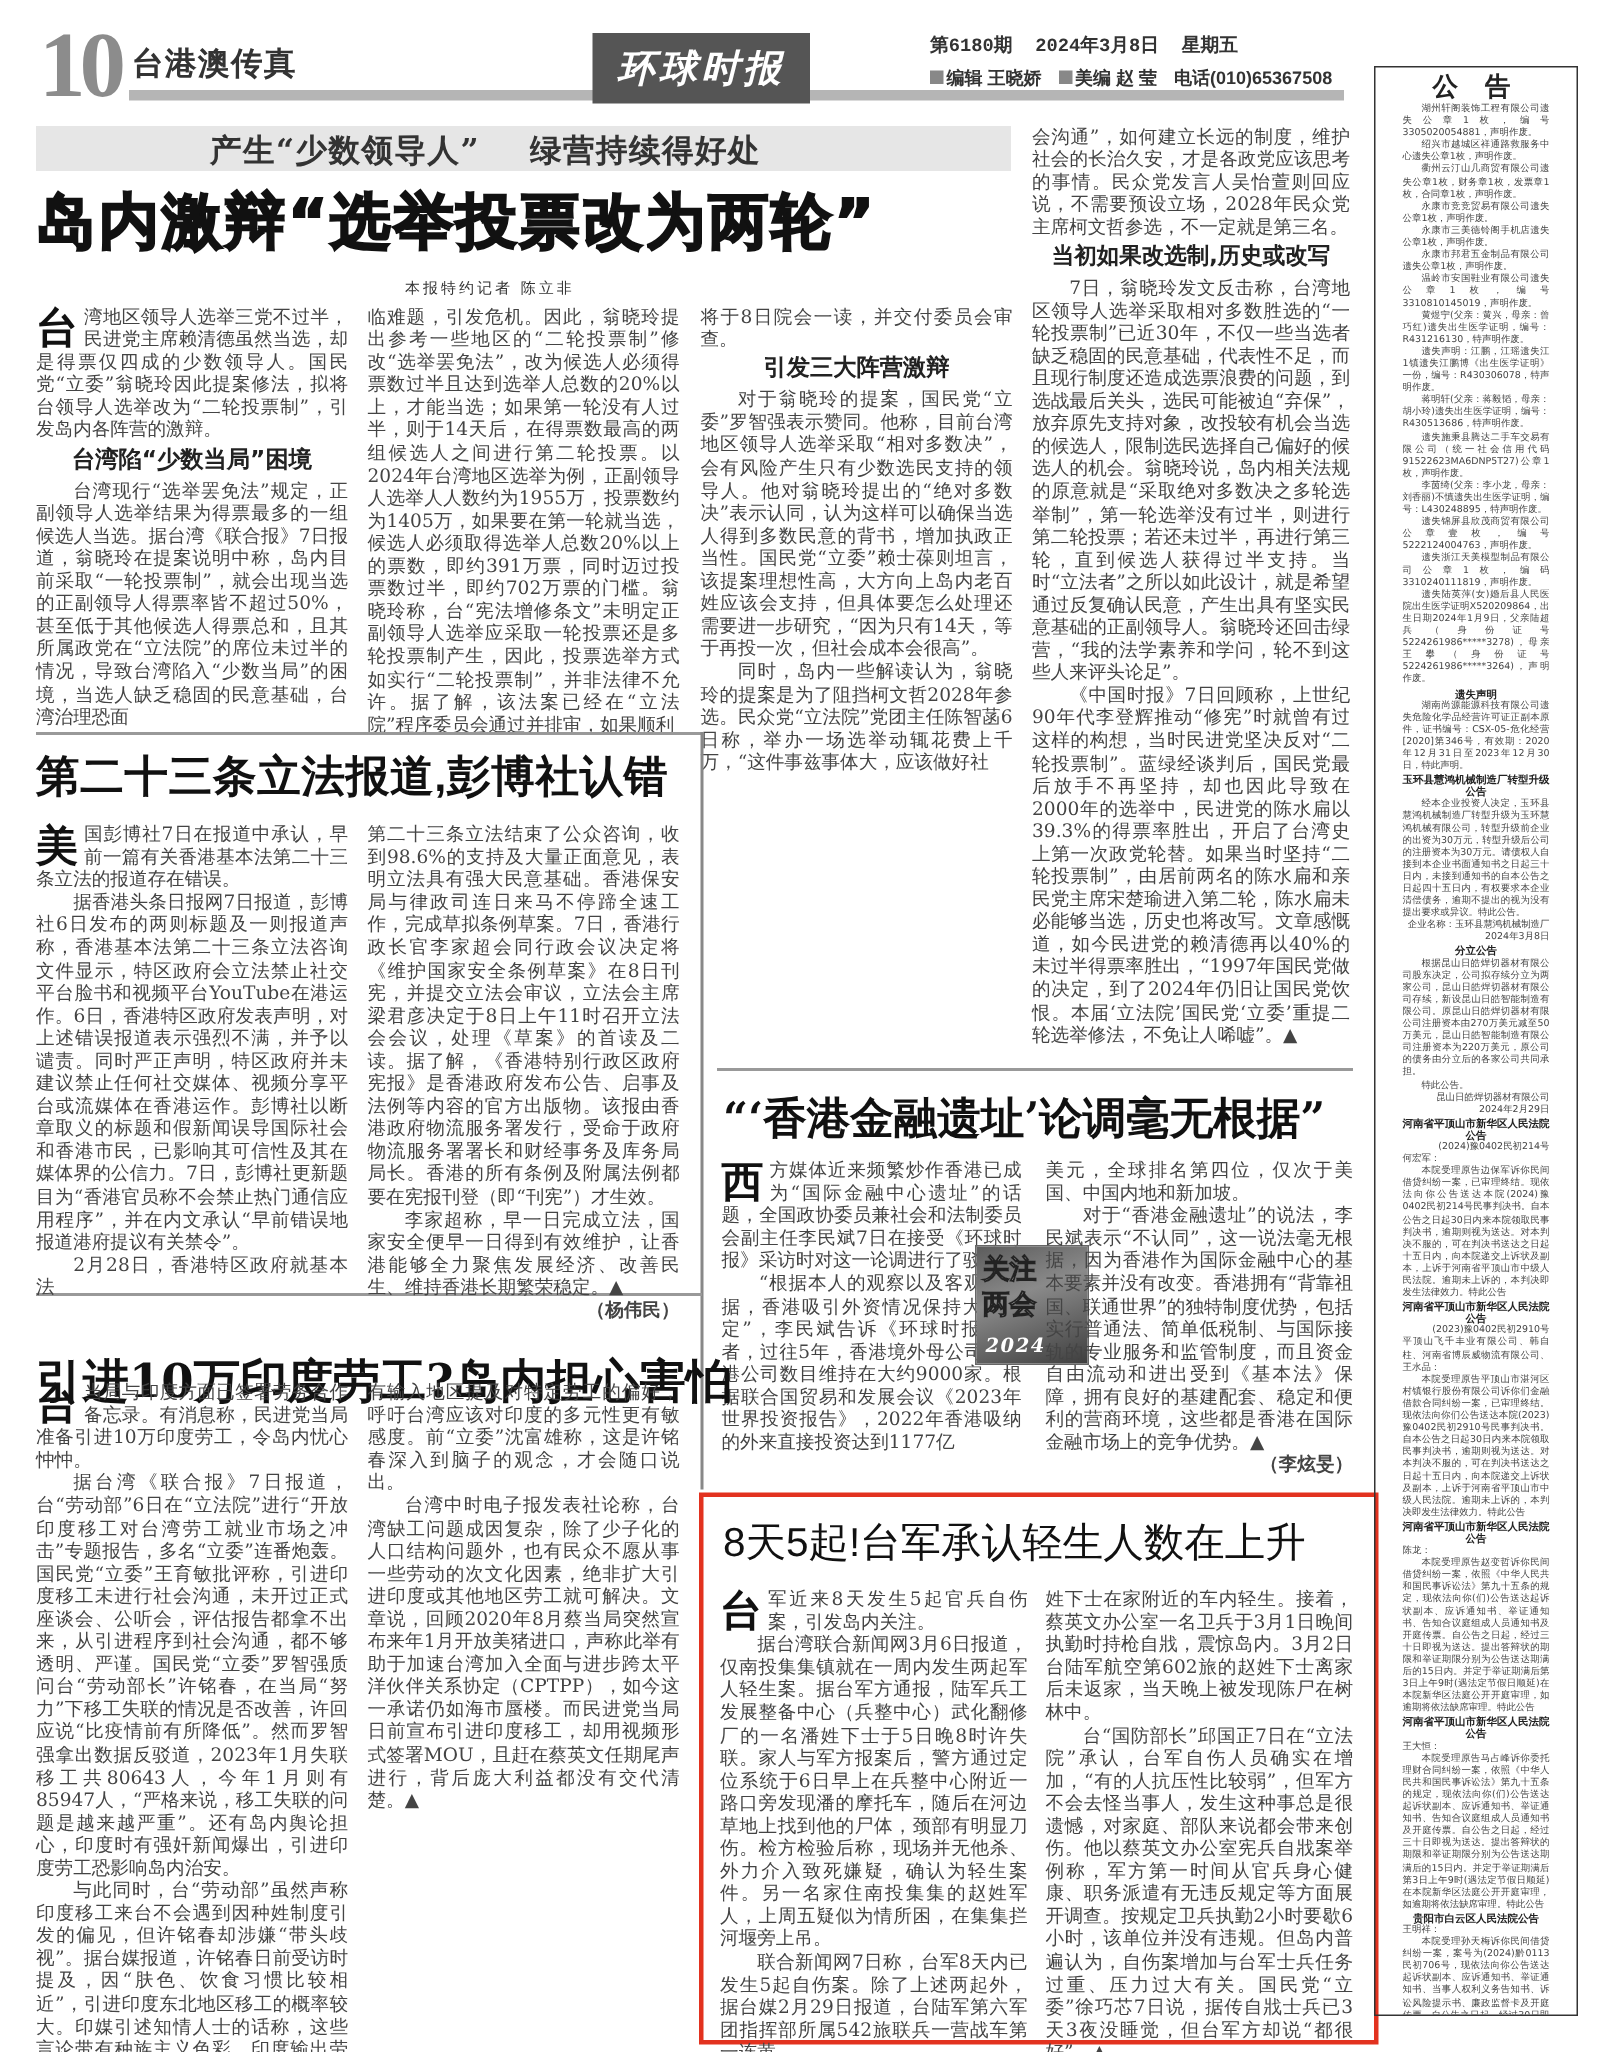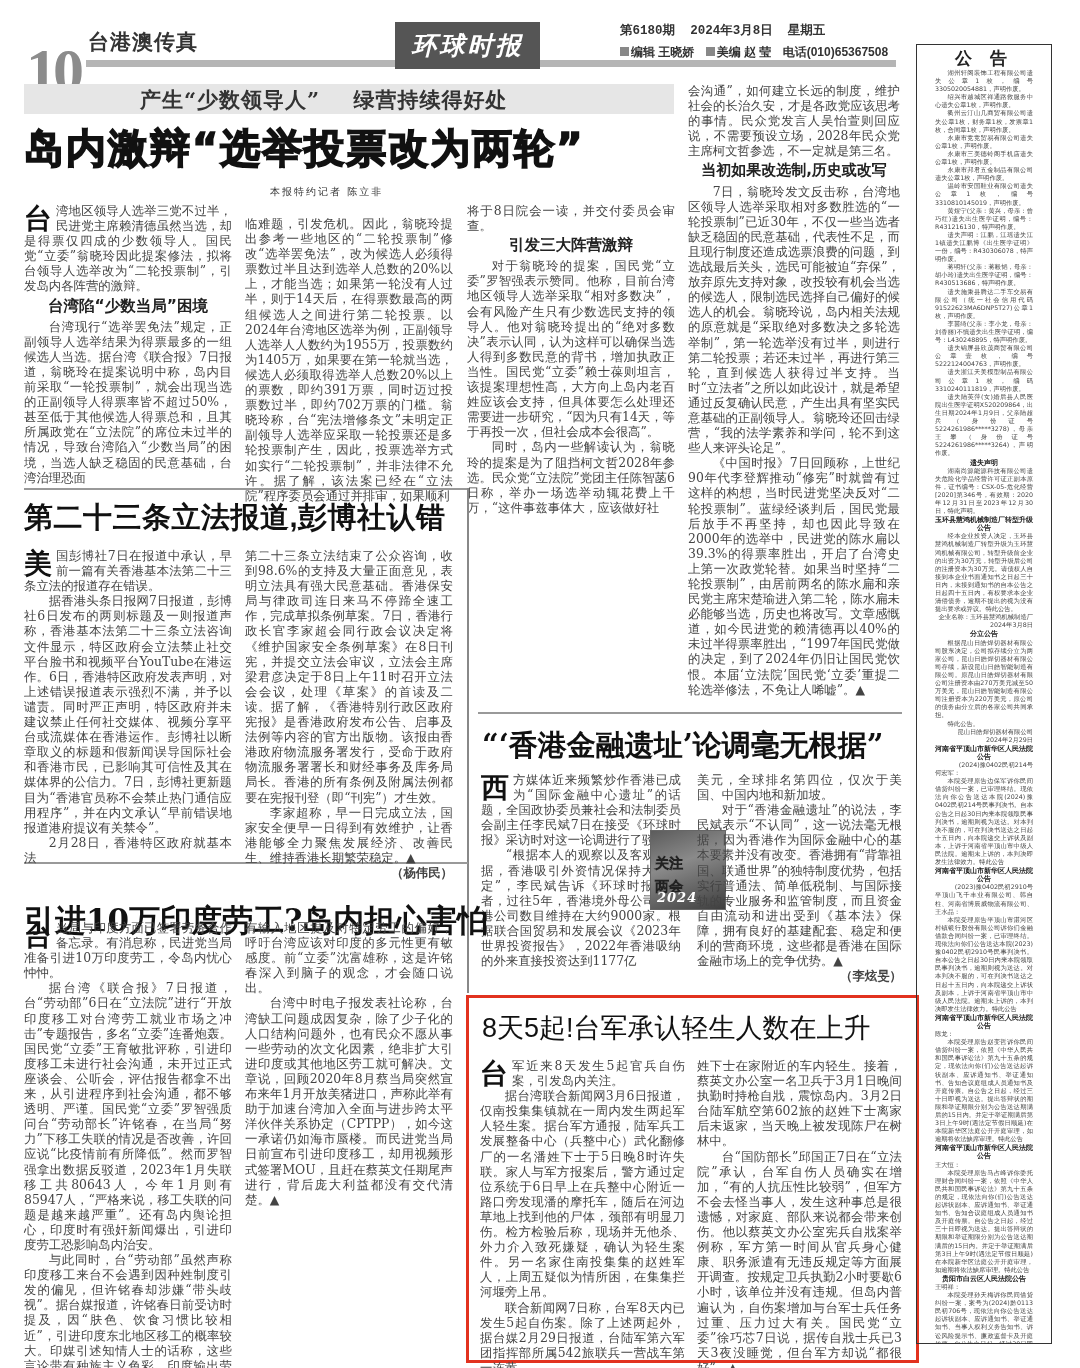--- a/index.html
+++ b/index.html
@@ -2,21 +2,21 @@
 <html><head>
 <meta charset="utf-8">
 <style>
   * { box-sizing: border-box; margin: 0; padding: 0; }
   html, body { width: 1080px; height: 1368px; background: #ffffff; overflow: hidden; }
   body { position: relative; font-family: "DejaVu Serif", "Liberation Serif", serif; color: #3a3a3a; }
 
   .abs { position: absolute; }
 
   
-  .page-num { left: 26px; top: 16px; font-family: "Liberation Serif", serif; font-weight: bold; font-size: 62px; line-height: 56px; color: #8c8c8c; letter-spacing: -4px; margin-top: 26px; }
+  .page-num { left: 26px; top: 16px; font-family: "Liberation Serif", serif; font-weight: bold; font-size: 62px; line-height: 56px; color: #8c8c8c; letter-spacing: -4px; }
   .section-name { left: 88px; top: 28px; font-family: "DejaVu Serif", serif; font-weight: bold; font-size: 21px; color: #333; letter-spacing: 1px; }
   .header-rule { left: 86px; top: 60px; width: 810px; height: 7px; background: #b5b5b5; }
   .logo-box { left: 395px; top: 22px; width: 145px; height: 47px; background: #555555; color: #ffffff; font-family: "DejaVu Serif", serif; font-size: 25px; font-style: italic; font-weight: bold; display: flex; align-items: center; justify-content: center; letter-spacing: 3px; }
   .issue-line { left: 620px; top: 22px; font-size: 12.5px; font-weight: bold; color: #333; font-family: "Liberation Serif", serif; }
   .issue-line span { margin-right: 12px; font-family: Liberation Mono, monospace; }
   .credit-line { left: 620px; top: 44px; font-size: 12px; font-family: "Liberation Sans", sans-serif; color: #333; font-weight: bold; }
   .credit-line .sq { display: inline-block; width: 9px; height: 9px; background: #888; margin-right: 2px; vertical-align: 0; }
   .credit-line span { margin-right: 8px; }
 
   
@@ -33,21 +33,21 @@
   .signature { text-align: right; font-weight: bold; }
 
   .hline { height: 2px; background: #999; }
   .vline { width: 2px; background: #888; }
 
   
   .h-sans { font-family: Liberation Sans, sans-serif; font-weight: bold; color: #111; white-space: nowrap; }
   .h-serif { font-family: "DejaVu Serif", serif; font-weight: bold; color: #111; white-space: nowrap; }
 
   .badge-img { position: absolute; width: 76px; height: 80px; background: linear-gradient(160deg, #5c5c5c 0%, #8a8a8a 40%, #3e3e3e 100%); border: 1px solid #666; }
-  .badge-img .b1 { position: absolute; left: 4px; top: 4px; font-family: "DejaVu Sans", sans-serif; font-weight: bold; font-size: 14px; line-height: 23px; color: #fff; margin-top: 17px; -webkit-text-stroke: 0.6px #222; }
+  .badge-img .b1 { position: absolute; left: 4px; top: 4px; font-family: "DejaVu Sans", sans-serif; font-weight: bold; font-size: 18px; line-height: 23px; color: #fff; -webkit-text-stroke: 0.6px #222; }
   .badge-img .b2 { position: absolute; left: 6px; bottom: 4px; font-size: 13px; font-style: italic; font-weight: bold; color: #fff; letter-spacing: 1px; }
 
   
   .highlight-box { left: 466px; top: 995px; width: 453px; height: 368px; border: 3px solid #e2321f; }
 
   
   .notice-box { left: 916px; top: 44px; width: 136px; height: 1300px; border: 1.5px solid #333; padding: 2px 18px; overflow: hidden; }
   .notice-title { font-family: "DejaVu Sans", sans-serif; font-size: 17px; font-weight: bold; text-align: center; color: #222; letter-spacing: 6px; line-height: 22px; }
   .notice-body { font-size: 6.3px; line-height: 8.1px; color: #444; text-align: justify; font-family: "DejaVu Sans", sans-serif; }
   .notice-body p { text-indent: 2em; }
@@ -76,21 +76,21 @@
 <div class="abs kicker-band"></div>
 <div class="abs kicker">产生“少数领导人”    绿营持续得好处</div>
 <div class="abs lead-headline">岛内激辩“选举投票改为两轮”</div>
 <div class="abs byline">本报特约记者 陈立非</div>
 
 <div class="abs col-text" style="left:24px; top:203px; width:208px;">
   <p class="noind"><span class="dropcap">台</span><span>湾地区领导人选举三党不过半，民进党主席赖清德虽然当选，却是得票仅四成的少数领导人。国民党“立委”翁晓玲因此提案修法，拟将台领导人选举改为“二轮投票制”，引发岛内各阵营的激辩。</span></p>
   <div class="subhead">台湾陷“少数当局”困境</div>
   <p>台湾现行“选举罢免法”规定，正副领导人选举结果为得票最多的一组候选人当选。据台湾《联合报》7日报道，翁晓玲在提案说明中称，岛内目前采取“一轮投票制”，就会出现当选的正副领导人得票率皆不超过50%，甚至低于其他候选人得票总和，且其所属政党在“立法院”的席位未过半的情况，导致台湾陷入“少数当局”的困境，当选人缺乏稳固的民意基础，台湾治理恐面</p>
 </div>
-<div class="abs col-text" style="left:245px; top:216px; width:208px;">
+<div class="abs col-text" style="left:245px; top:203px; width:208px;">
   <p class="noind">临难题，引发危机。因此，翁晓玲提出参考一些地区的“二轮投票制”修改“选举罢免法”，改为候选人必须得票数过半且达到选举人总数的20%以上，才能当选；如果第一轮没有人过半，则于14天后，在得票数最高的两组候选人之间进行第二轮投票。以2024年台湾地区选举为例，正副领导人选举人人数约为1955万，投票数约为1405万，如果要在第一轮就当选，候选人必须取得选举人总数20%以上的票数，即约391万票，同时迈过投票数过半，即约702万票的门槛。翁晓玲称，台“宪法增修条文”未明定正副领导人选举应采取一轮投票还是多轮投票制产生，因此，投票选举方式如实行“二轮投票制”，并非法律不允许。据了解，该法案已经在“立法院”程序委员会通过并排审，如果顺利</p>
 </div>
 <div class="abs col-text" style="left:467px; top:203px; width:208px;">
   <p class="noind">将于8日院会一读，并交付委员会审查。</p>
   <div class="subhead">引发三大阵营激辩</div>
   <p>对于翁晓玲的提案，国民党“立委”罗智强表示赞同。他称，目前台湾地区领导人选举采取“相对多数决”，会有风险产生只有少数选民支持的领导人。他对翁晓玲提出的“绝对多数决”表示认同，认为这样可以确保当选人得到多数民意的背书，增加执政正当性。国民党“立委”赖士葆则坦言，该提案理想性高，大方向上岛内老百姓应该会支持，但具体要怎么处理还需要进一步研究，“因为只有14天，等于再投一次，但社会成本会很高”。</p>
   <p>同时，岛内一些解读认为，翁晓玲的提案是为了阻挡柯文哲2028年参选。民众党“立法院”党团主任陈智菡6日称，举办一场选举动辄花费上千万，“这件事兹事体大，应该做好社</p>
 </div>
 <div class="abs col-text" style="left:688px; top:83px; width:212px;">
   <p class="noind">会沟通”，如何建立长远的制度，维护社会的长治久安，才是各政党应该思考的事情。民众党发言人吴怡萱则回应说，不需要预设立场，2028年民众党主席柯文哲参选，不一定就是第三名。</p>

